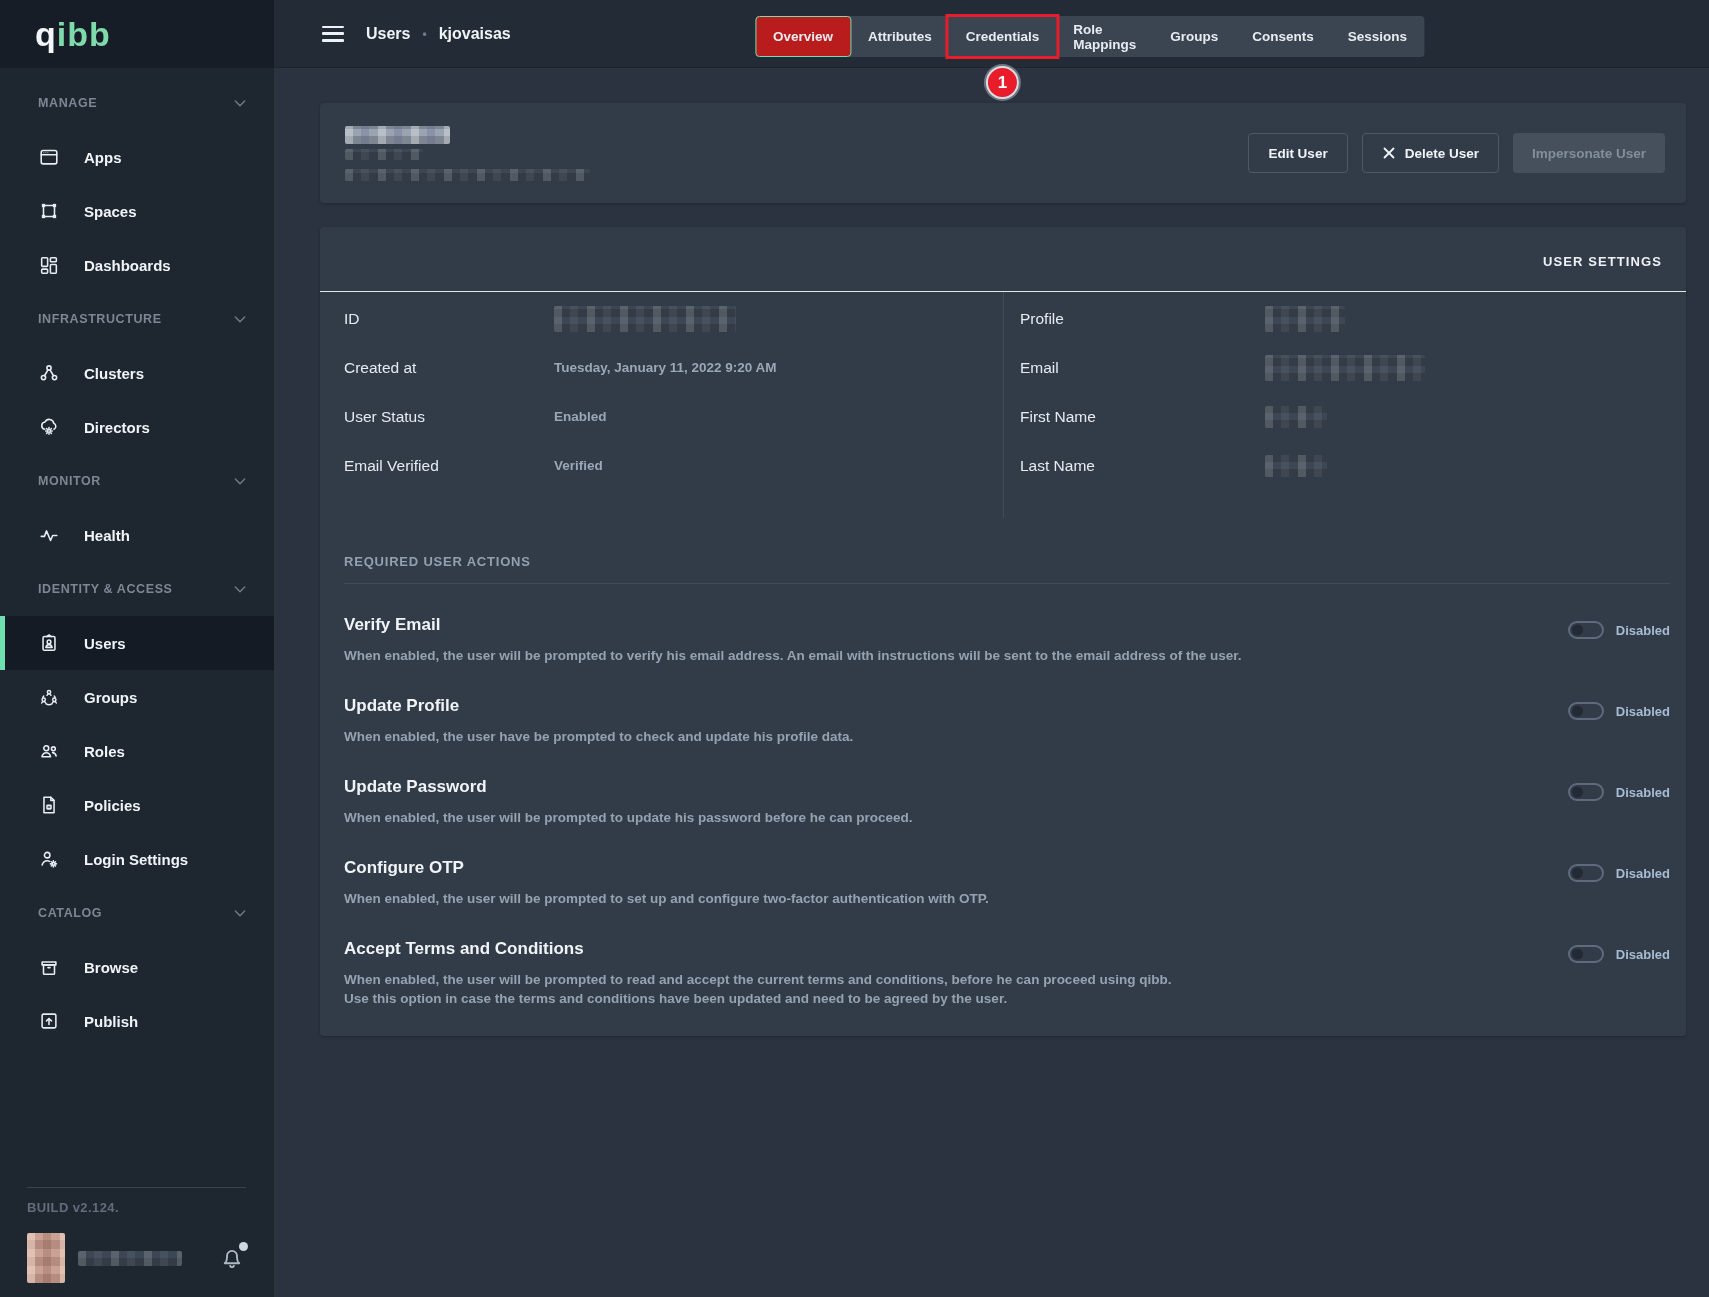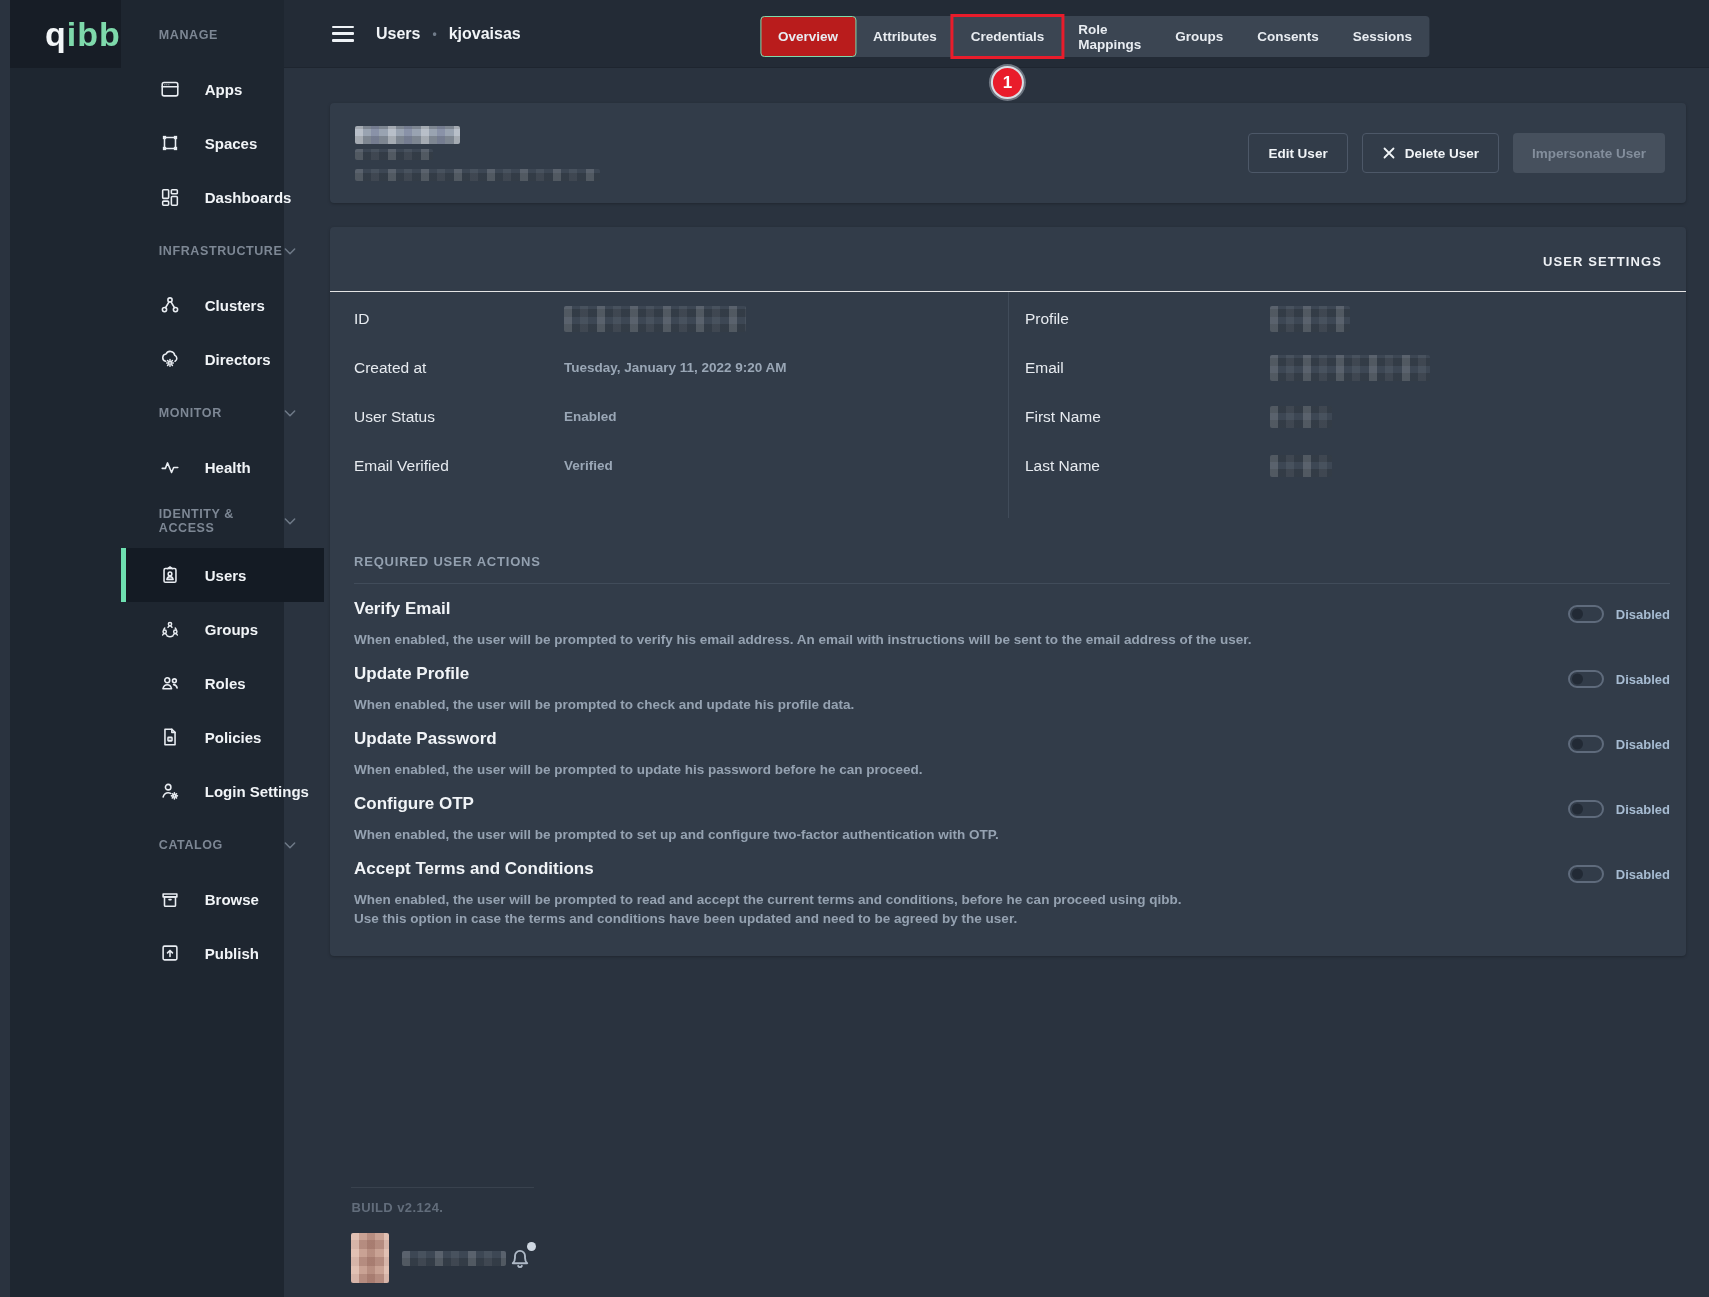--- a/index.html
+++ b/index.html
@@ -9,21 +9,21 @@
     background:#2a333f;
     color:#f1f4f7;
     -webkit-font-smoothing:antialiased;
   }
   .app { display:flex; width:1709px; height:1297px; }
 
   
   .sidebar {
     width:274px; min-width:274px; height:100%;
     background:#1e2630;
-    display:flex; flex-direction:row;margin-left:10px;
+    display:flex; flex-direction:column;
   }
   .logo-bar {
     height:68px; background:#171d26;
     display:flex; align-items:center; padding-left:35px;
   }
   .logo { font-size:34px; font-weight:bold; letter-spacing:1px; line-height:1; }
   .logo .q  { color:#f3f6f8; }
   .logo .ibb{ color:#7ed9ab; }
 
   .side-nav { padding-top:8px; display:flex; flex-direction:column; }
@@ -153,21 +153,21 @@
   .fields-col.right .field-label { width:245px; min-width:245px; }
   .field-value { font-size:13.5px; font-weight:bold; color:#9aa7b6; }
   .val-mz { height:26px; }
   .mz-id { width:182px; } .mz-username { width:80px; } .mz-email { width:160px; }
   .mz-first { width:62px; height:22px; } .mz-last { width:62px; height:22px; }
 
   .sub-section { padding:0 16px 0 24px; }
   .sub-title { margin-top:36px; font-size:13px; font-weight:bold; letter-spacing:.8px; color:#93a0af; }
   .sub-divider { border:none; border-top:1px solid #414c5a; margin:14px 0 0 0; }
 
-  .action-row { display:flex; align-items:flex-start; margin-top:15px;justify-content:center; }
+  .action-row { display:flex; align-items:flex-start; margin-top:31px;justify-content:center; }
   .action-body { flex:1; padding-right:50px; }
   .action-title { font-size:17px; font-weight:bold; color:#f1f4f7; margin-bottom:11px; }
   .action-desc { font-size:13.5px; font-weight:bold; color:#95a2b1; line-height:19px; }
   .action-state { display:flex; align-items:center; gap:12px; margin-top:6px; }
   .toggle { width:36px; height:18px; border:2px solid #5f6b7c; border-radius:10px; position:relative; cursor:pointer; }
   .toggle .knob { position:absolute; left:2px; top:50%; transform:translateY(-50%); width:11px; height:11px; border-radius:50%; background:#222a35; }
   .state-label { font-size:13px; font-weight:bold; color:#a7bcd2; white-space:nowrap; }
 
   svg { display:block; }
 </style>
@@ -515,21 +515,21 @@
               <span class="toggle">
                   <span class="knob"></span>
                 </span>
               <span class="state-label">Disabled</span>
             </div>
           </div>
 
           <div class="action-row">
             <div class="action-body">
               <div class="action-title">Update Profile</div>
-              <div class="action-desc">When enabled, the user will be prompted to check and update his profile data.</div>
+              <div class="action-desc">When enabled, the user have be prompted to check and update his profile data.</div>
             </div>
             <div class="action-state">
               <span class="toggle">
                   <span class="knob"></span>
                 </span>
               <span class="state-label">Disabled</span>
             </div>
           </div>
 
           <div class="action-row">

